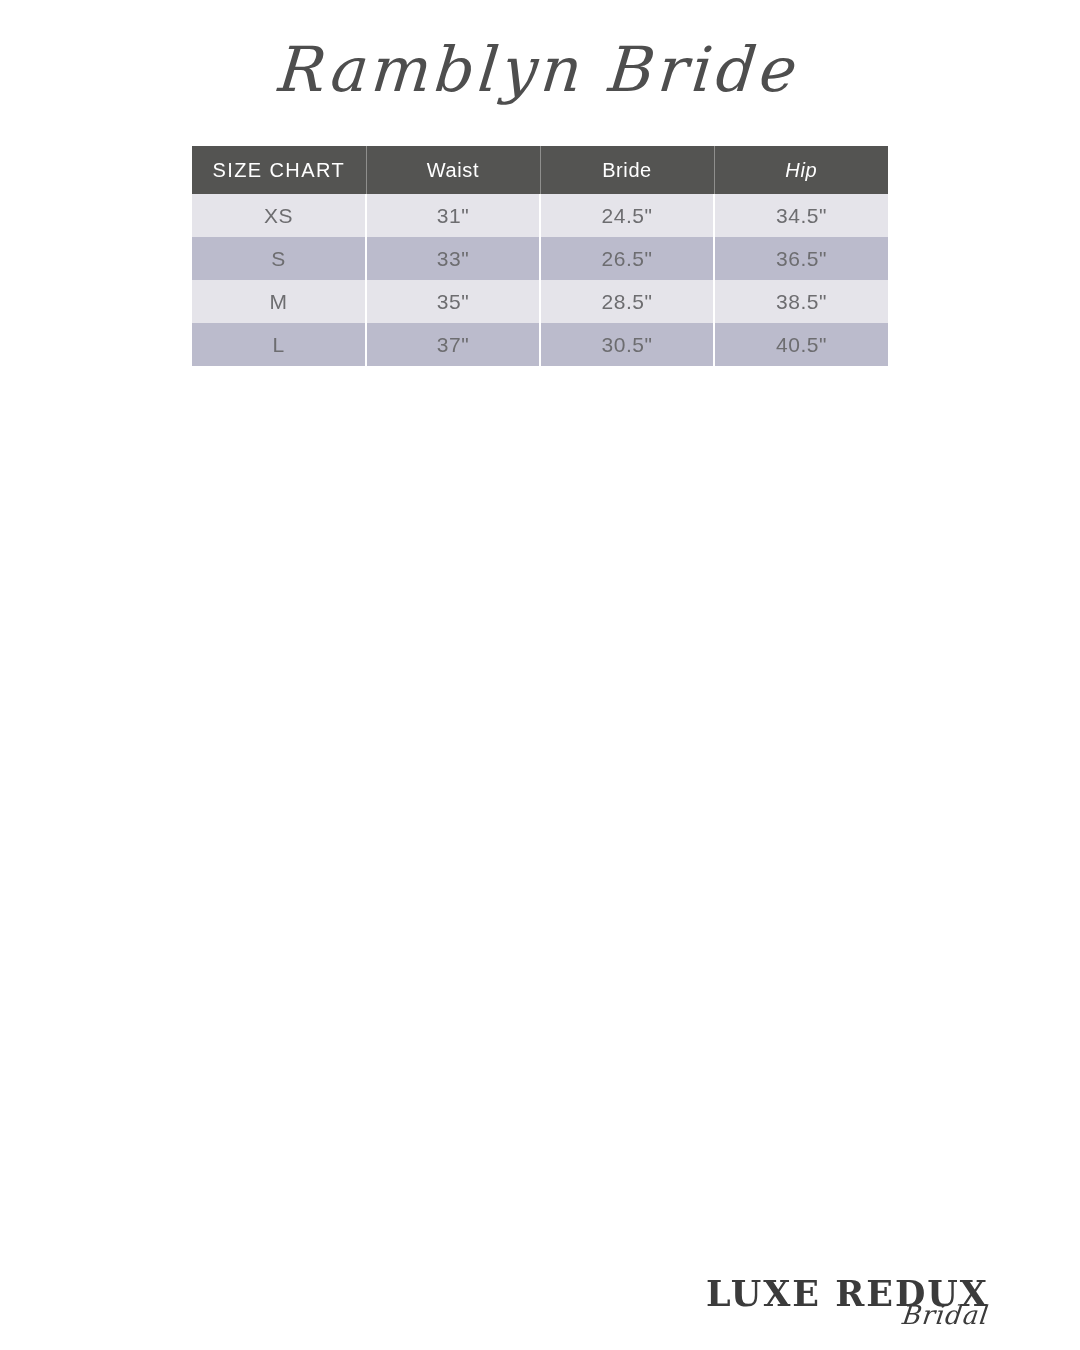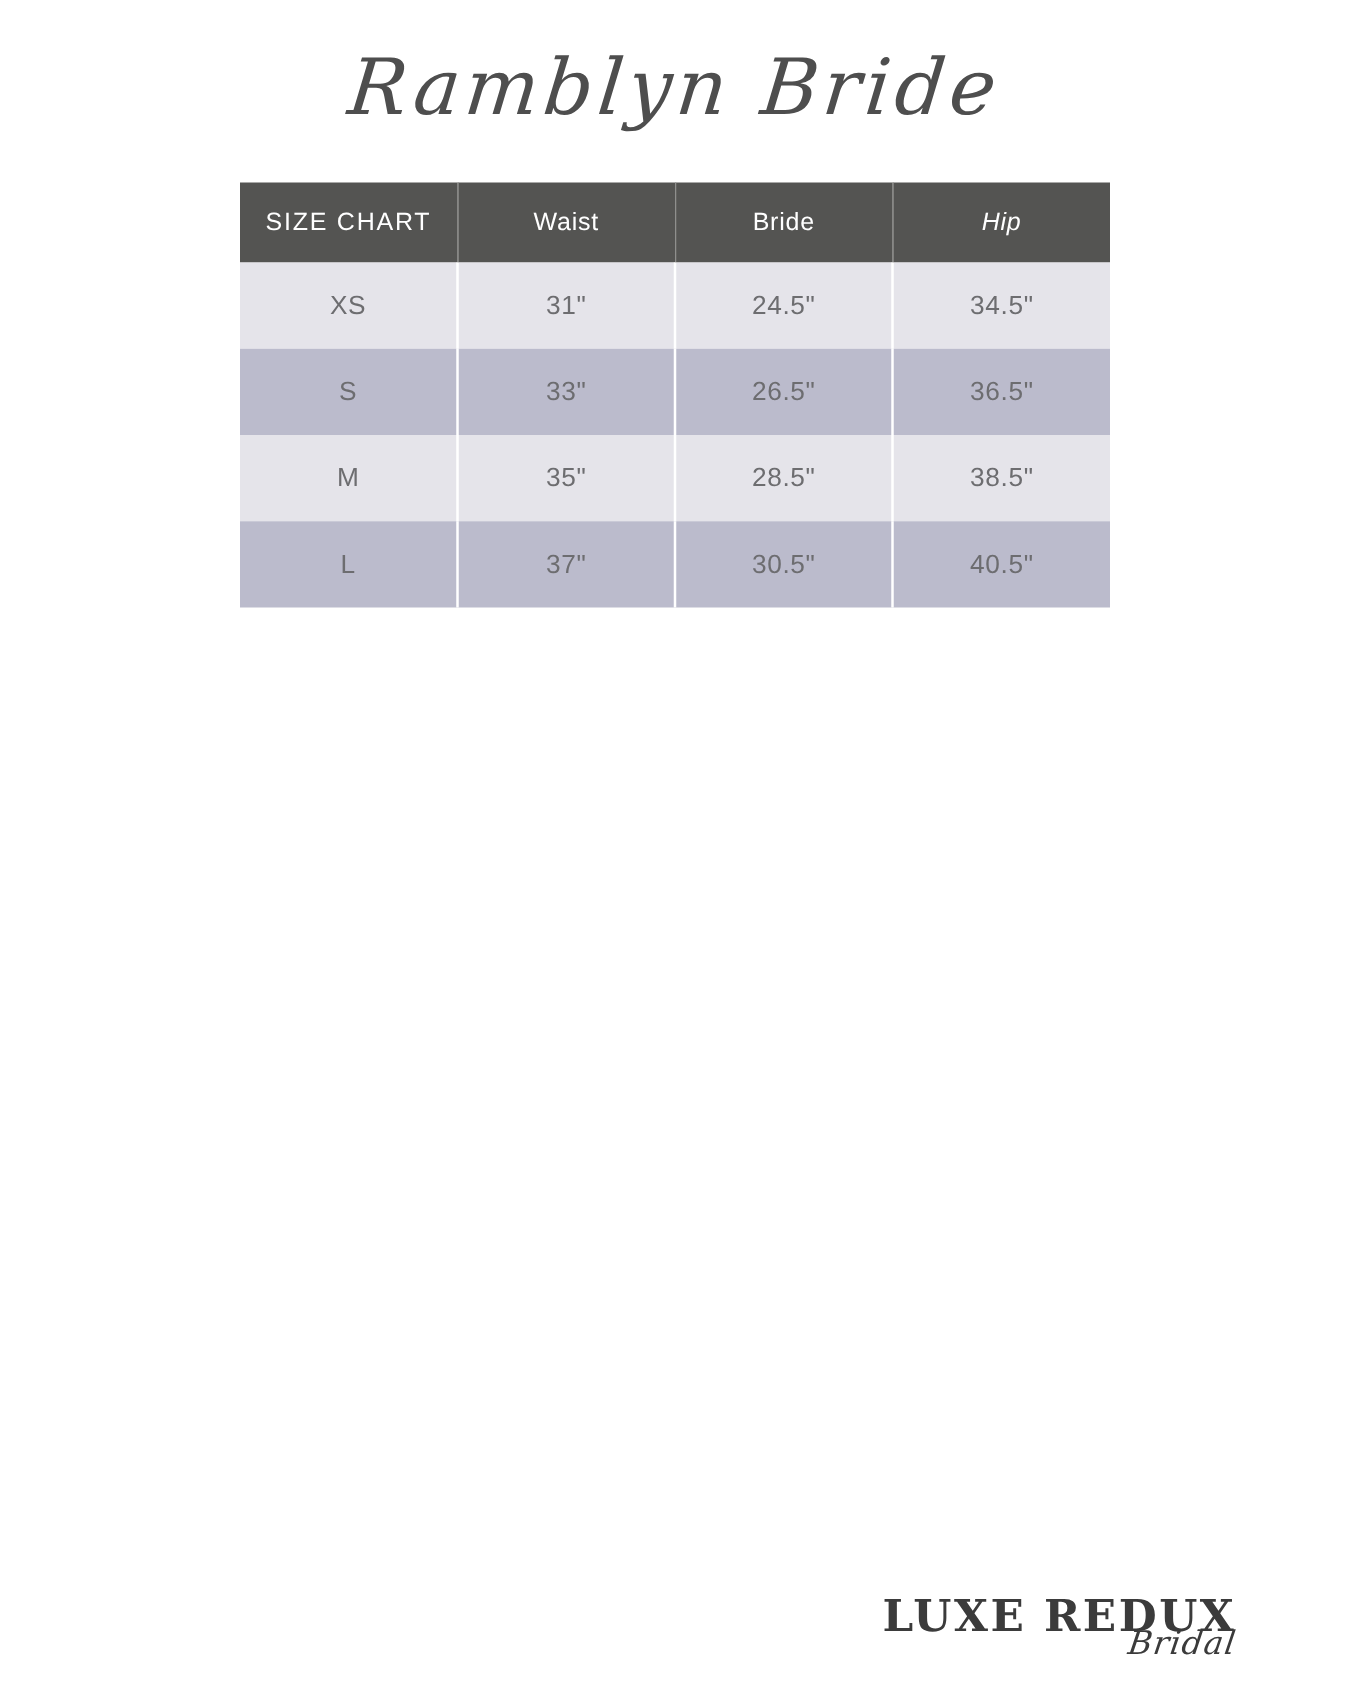--- a/index.html
+++ b/index.html
@@ -58,36 +58,36 @@
   table.size-chart col.c-bust  { width: 174px; }
   table.size-chart col.c-waist { width: 174px; }
   table.size-chart col.c-hip   { width: 174px; }
 
   table.size-chart thead th {
     background: #545452;
     color: #ffffff;
     font-weight: 400;
     font-size: 20px;
     letter-spacing: 0.6px;
-    height: 64px;
+    height: 48px;
     text-align: center;
     vertical-align: middle;
     border-right: 1px solid #8f8f8d;
     padding: 0;
   }
   table.size-chart thead th:last-child {
     border-right: none;
     font-style: italic;
   }
   table.size-chart thead th.head-size {
     letter-spacing: 1.4px;
   }
 
   table.size-chart tbody td {
-    height: 69px;
+    height: 43px;
     text-align: center;
     vertical-align: middle;
     font-size: 21px;
     font-weight: 400;
     color: #6d6d70;
     letter-spacing: 0.5px;
     border-right: 2px solid #ffffff;
     padding: 0;
   }
   table.size-chart tbody td:last-child {

